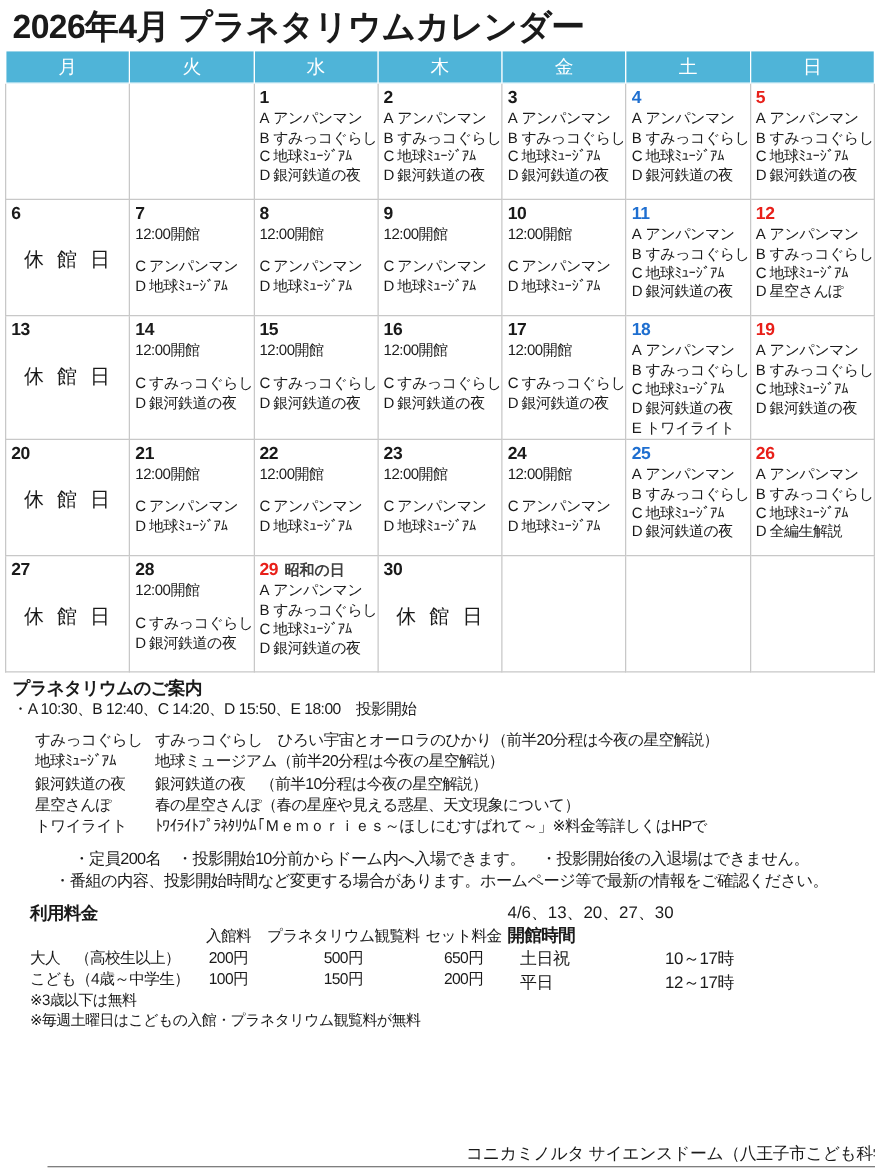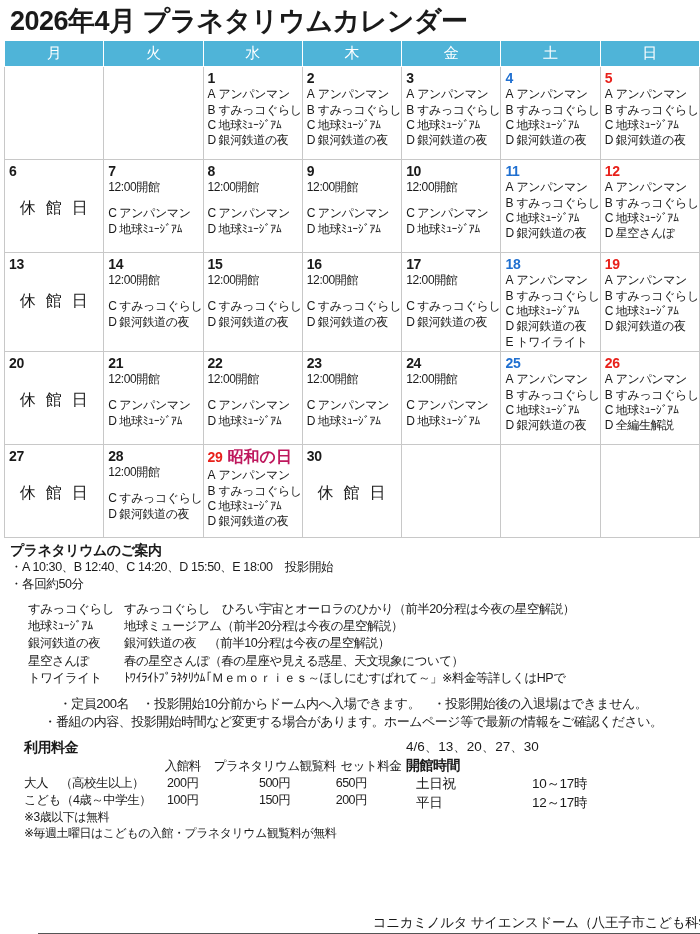--- a/index.html
+++ b/index.html
@@ -61,36 +61,35 @@
 
   .daynum {
     font-size: 14px;
     font-weight: bold;
     line-height: 1.15;
     letter-spacing: -0.3px;
   }
   .daynum.sat { color: #1f6fd0; }
   .daynum.sun { color: #e8201a; }
   .holiday-label {
-    font-size: 16px;
+    font-size: 12px;
     font-weight: bold;
-    color: #be185d;
+    color: #404040;
     padding-left: 5px;
   }
   .open-time {
     font-size: 12px;
     line-height: 1.25;
     letter-spacing: -0.4px;
   }
   .closed {
     text-align: center;
     font-size: 16px;
     letter-spacing: 3px;
     padding-top: 18px;
-    font-family: Liberation Serif, serif;
   }
   ul.shows {
     list-style: none;
     margin: 0;
     padding: 0;
   }
   ul.shows.gap { margin-top: 11px; }
   ul.shows li {
     font-size: 12px;
     line-height: 1.28;
@@ -164,21 +163,21 @@
   table.fee-table td {
     font-size: 12.5px;
     letter-spacing: -0.5px;
     line-height: 1.35;
     padding: 0;
     white-space: nowrap;
   }
   td.fee-label { width: 128px; }
   td.fee-c1 { width: 72px; text-align: center; }
   td.fee-c2 { width: 106px; text-align: center; }
-  td.fee-c3 { width: 74px; text-align: left; }
+  td.fee-c3 { width: 74px; text-align: center; }
   td.fee-h1, td.fee-h2, td.fee-h3 { text-align: center; }
   .fee-note {
     font-size: 12px;
     letter-spacing: -0.5px;
     line-height: 1.35;
     white-space: nowrap;
   }
   .hours-value {
     font-size: 13.5px;
     letter-spacing: 0px;
@@ -482,21 +481,20 @@
           <td class="short"></td>
           <td class="short"></td>
           <td class="short"></td>
         </tr>
       </tbody>
   </table>
 
   <div class="info">
     <div class="info-title">プラネタリウムのご案内</div>
     <div class="info-line">・A 10:30、B 12:40、C 14:20、D 15:50、E 18:00　投影開始</div>
-    <div class="info-line">・各回約50分</div>
 
     <div class="programs" id="programs-list">
         <div class="program-row"><span class="pname">すみっコぐらし</span><span>すみっコぐらし　ひろい宇宙とオーロラのひかり（前半20分程は今夜の星空解説）</span></div>
         <div class="program-row"><span class="pname">地球ﾐｭｰｼﾞｱﾑ</span><span>地球ミュージアム（前半20分程は今夜の星空解説）</span></div>
         <div class="program-row"><span class="pname">銀河鉄道の夜</span><span>銀河鉄道の夜　（前半10分程は今夜の星空解説）</span></div>
         <div class="program-row"><span class="pname">星空さんぽ</span><span>春の星空さんぽ（春の星座や見える惑星、天文現象について）</span></div>
         <div class="program-row"><span class="pname">トワイライト</span><span>ﾄﾜｲﾗｲﾄﾌﾟﾗﾈﾀﾘｳﾑ「Ｍｅｍｏｒｉｅｓ～ほしにむすばれて～」※料金等詳しくはHPで</span></div>
       </div>
 
     <div class="notes">

